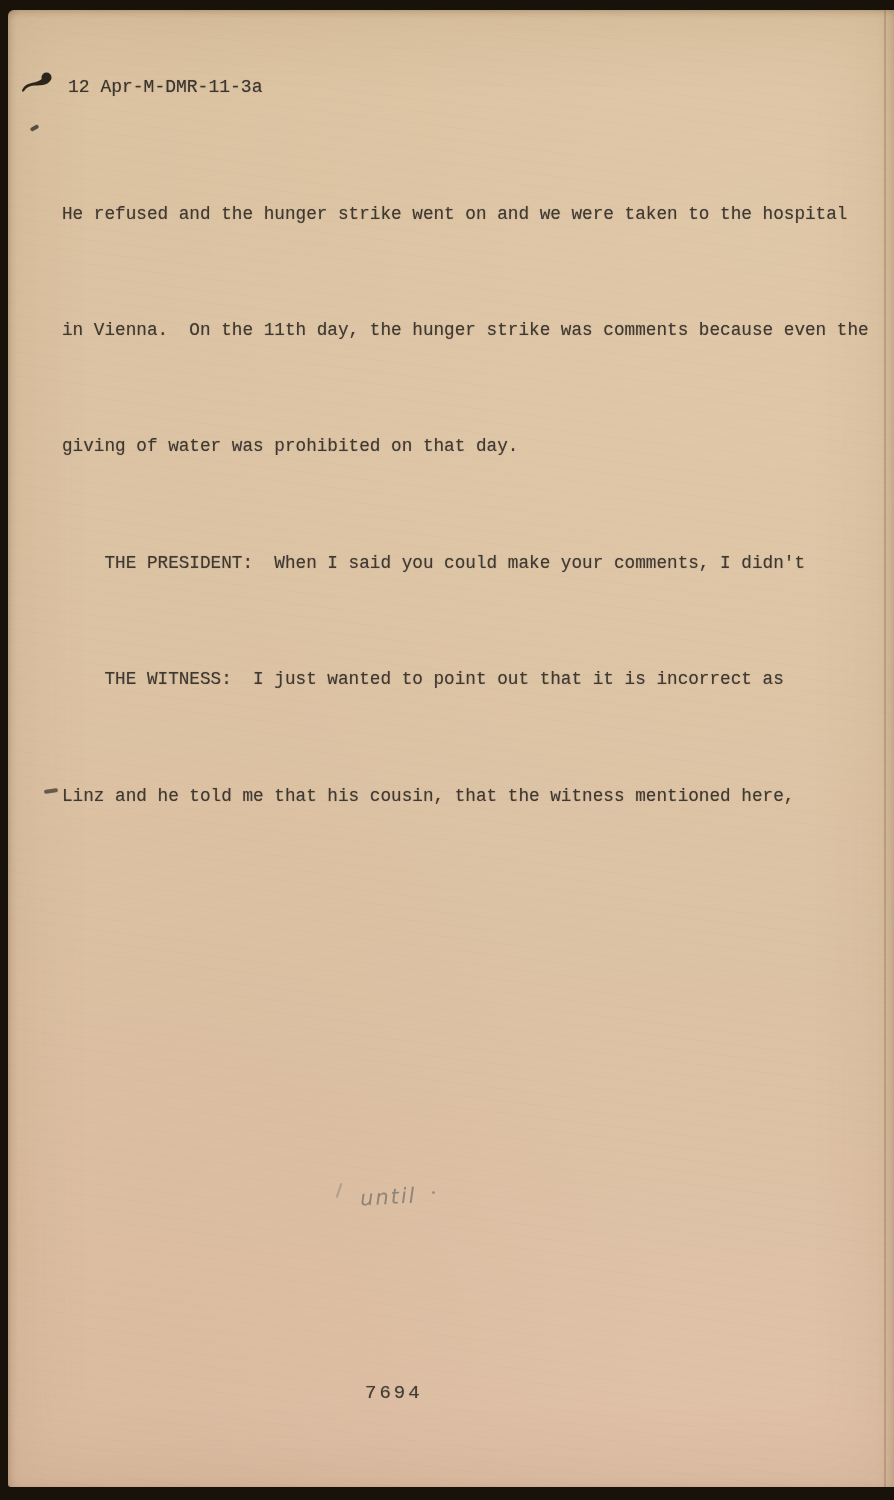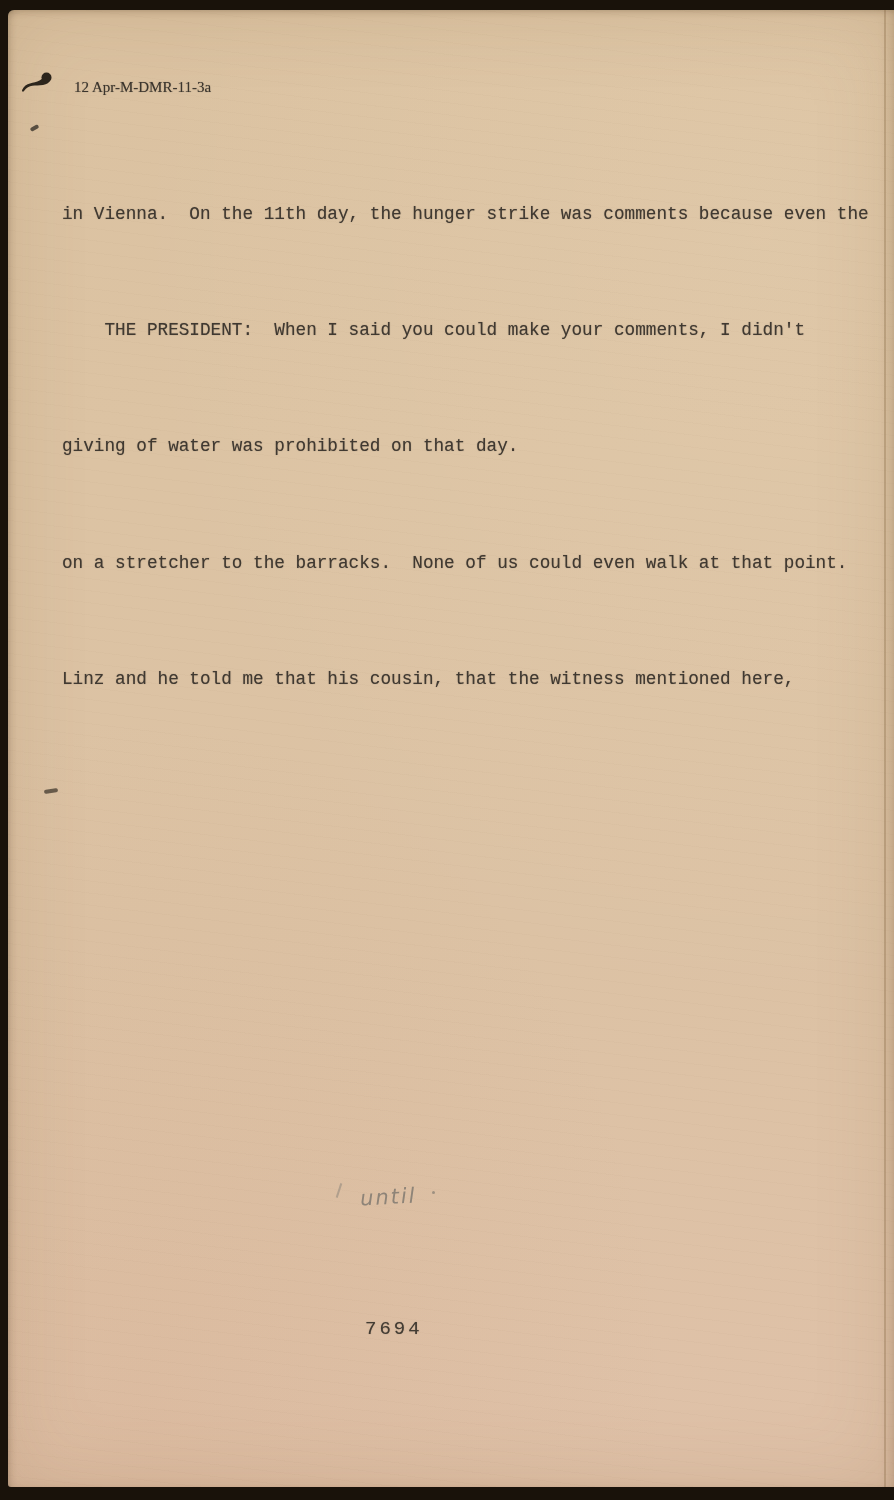--- a/index.html
+++ b/index.html
@@ -29,28 +29,27 @@
     background:rgba(125,95,60,.30);
   }
   .typed{
     position:absolute;left:54px;top:107px;
     color:#403931;
     font-size:17.7px;line-height:38.8px;
     white-space:pre;
     text-shadow:0 0 1px rgba(64,57,49,.5);
   }
   .header-line{
-    position:absolute;left:66px;top:62px;
-    color:#3b352d;font-size:15px;line-height:30px;white-space:pre;
+    position:absolute;left:60px;top:62px;
+    color:#3b352d;font-size:18px;line-height:30px;white-space:pre;
     text-shadow:0 0 1px rgba(59,53,45,.5);
-    font-family:Liberation Serif, serif;
   }
   .line{height:38.8px;}
   .page-number{
-    position:absolute;left:357px;top:1308px;
+    position:absolute;left:357px;top:1372px;
     color:#433c33;font-size:19px;letter-spacing:3px;
     text-shadow:0 0 1px rgba(67,60,51,.5);
   }
   .handwriting{
     position:absolute;left:352px;top:1175px;
     font-family:"DejaVu Sans",sans-serif;font-style:italic;
     font-size:21px;color:#8e8478;letter-spacing:2px;
     transform:rotate(-3deg);
   }
   .pen-flourish{position:absolute;left:12px;top:60px;}
@@ -84,24 +83,25 @@
       <path d="M27 3 C33 7 31 14 23 15 C15 16 9 14 4 21 C3.2 22.2 1.6 21.6 2.1 20 C5.5 12 14 13.5 19.5 10.5 C23 8.5 24.5 6 25 3.5 Z" fill="#2c251c"></path>
       <circle cx="26.5" cy="7.5" r="5" fill="#2c251c"></circle>
     </svg>
   </div>
   <div class="pen-tick"></div>
   <div class="ink-smudge"></div>
 
   <div class="header-line">12 Apr-M-DMR-11-3a</div>
 
   <div class="typed">
+    <div class="line">He refused and the hunger strike went on and we were taken to the hospital</div>
     <div class="line">in Vienna.  On the 11th day, the hunger strike was comments because even the</div>
+    <div class="line">giving of water was prohibited on that day.</div>
     <div class="line">    THE PRESIDENT:  When I said you could make your comments, I didn't</div>
-    <div class="line">giving of water was prohibited on that day.</div>
-    <div class="line">on a stretcher to the barracks.  None of us could even walk at that point.</div>
+    <div class="line">    THE WITNESS:  I just wanted to point out that it is incorrect as</div>
     <div class="line">Linz and he told me that his cousin, that the witness mentioned here,</div>
     
     
     
     
     
     
     
     
     

